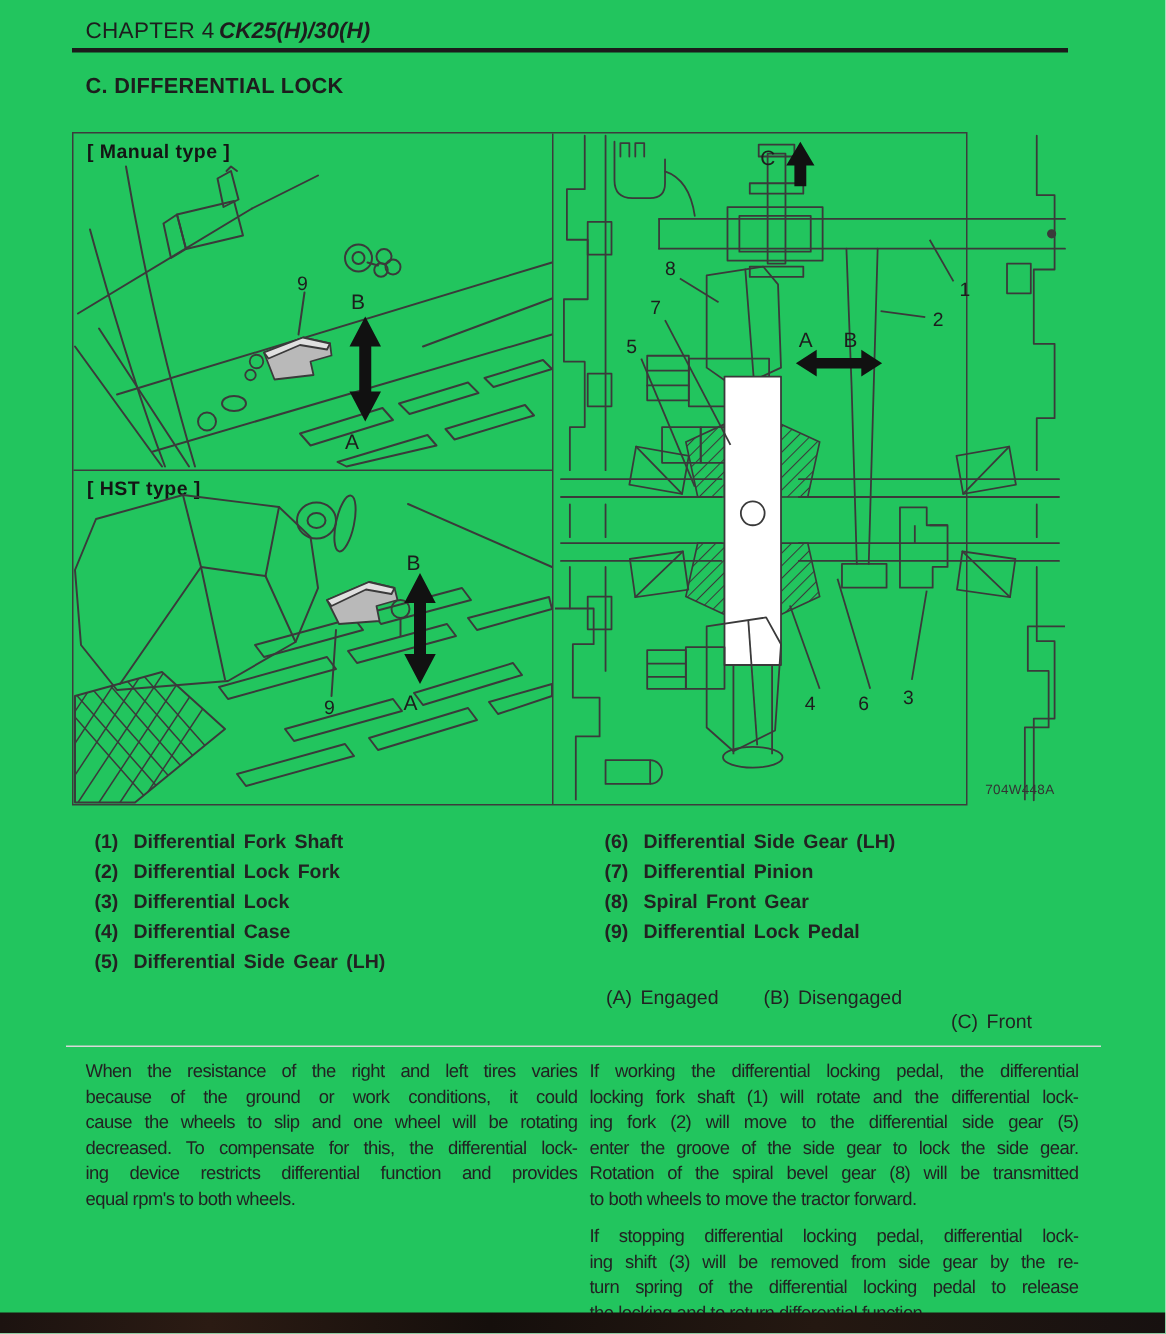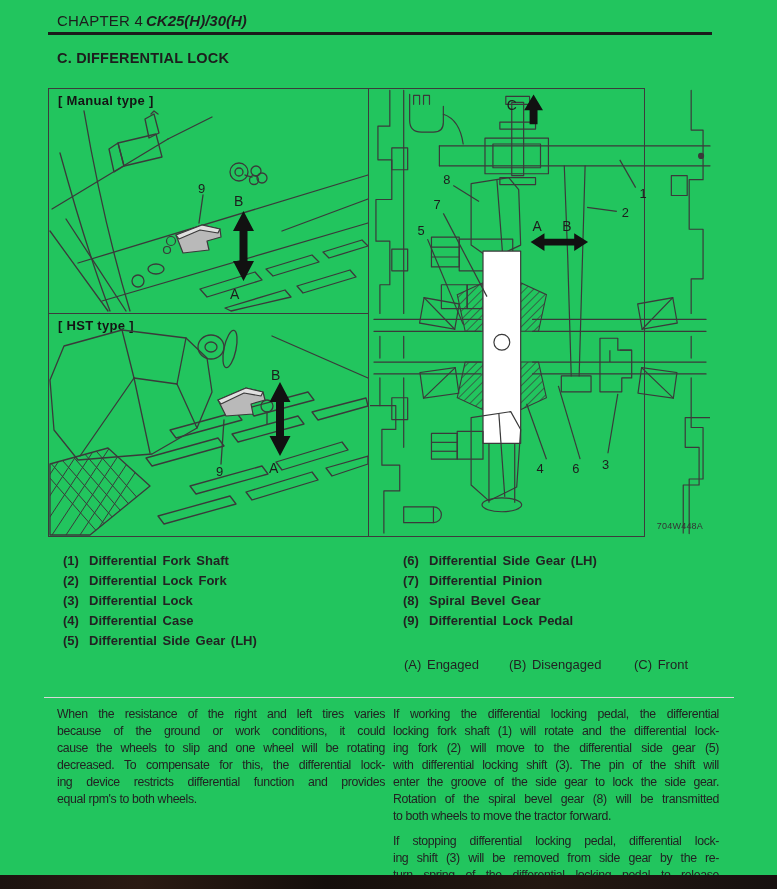--- a/index.html
+++ b/index.html
@@ -26,21 +26,21 @@
   .svg-hst{left:1px;top:247px;}
   .svg-diff{left:0;top:0;}
   
   .plist{position:absolute;font-size:13px;word-spacing:2px;color:#222;font-weight:bold;}
   .plist .row{height:20px;line-height:20px;white-space:nowrap;}
   .plist .num{display:inline-block;min-width:26px;}
   .plist-left{left:63px;top:551px;}
   .plist-right{left:403px;top:551px;}
   
   .legend-item{position:absolute;top:657px;font-size:13px;word-spacing:2px;white-space:nowrap;color:#222;}
-  .leg-a{left:404px;} .leg-b{left:509px;} .leg-c{left:634px;}
+  .leg-a{left:404px;} .leg-b{left:509px;} .leg-c{left:634px;margin-top:16px;}
   
   .fold-line{position:absolute;left:44px;top:697px;width:690px;height:1px;background:#d8d8d8;}
   
   .bodycol{position:absolute;top:706px;font-size:12.3px;letter-spacing:-0.35px;color:#222;overflow:hidden;}
   .col-l{left:57px;width:328px;}
   .col-r{left:393px;width:326px;}
   .tblock{margin:0 0 8px 0;}
   .tline{line-height:17px;text-align:justify;text-align-last:justify;white-space:nowrap;}
   .tline:last-child{text-align-last:left;}
   
@@ -297,21 +297,21 @@
   <div class="plist plist-left">
     <div class="row"><span class="num">(1)</span><span>Differential Fork Shaft</span></div>
     <div class="row"><span class="num">(2)</span><span>Differential Lock Fork</span></div>
     <div class="row"><span class="num">(3)</span><span>Differential Lock</span></div>
     <div class="row"><span class="num">(4)</span><span>Differential Case</span></div>
     <div class="row"><span class="num">(5)</span><span>Differential Side Gear (LH)</span></div>
   </div>
   <div class="plist plist-right">
     <div class="row"><span class="num">(6)</span><span>Differential Side Gear (LH)</span></div>
     <div class="row"><span class="num">(7)</span><span>Differential Pinion</span></div>
-    <div class="row"><span class="num">(8)</span><span>Spiral Bevel Gear</span></div>
+    <div class="row"><span class="num">(8)</span><span>Spiral Front Gear</span></div>
     <div class="row"><span class="num">(9)</span><span>Differential Lock Pedal</span></div>
   </div>
 
   <div class="legend-item leg-a"><span>(A)</span> <span>Engaged</span></div>
   <div class="legend-item leg-b"><span>(B)</span> <span>Disengaged</span></div>
   <div class="legend-item leg-c"><span>(C)</span> <span>Front</span></div>
 
   <div class="fold-line"></div>
 
   <div class="bodycol col-l">
@@ -322,21 +322,20 @@
         <div class="tline">decreased. To compensate for this, the differential lock-</div>
         <div class="tline">ing device restricts differential function and provides</div>
         <div class="tline" style="text-align-last: left;">equal rpm's to both wheels.</div>
       </div>
   </div>
   <div class="bodycol col-r">
     <div class="tblock para1">
         <div class="tline">If working the differential locking pedal, the differential</div>
         <div class="tline">locking fork shaft (1) will rotate and the differential lock-</div>
         <div class="tline">ing fork (2) will move to the differential side gear (5)</div>
-        <div class="tline">with differential locking shift (3). The pin of the shift will</div>
         <div class="tline">enter the groove of the side gear to lock the side gear.</div>
         <div class="tline">Rotation of the spiral bevel gear (8) will be transmitted</div>
         <div class="tline" style="text-align-last: left;">to both wheels to move the tractor forward.</div>
         <div class="tline" style="margin-top: 8px;">If stopping differential locking pedal, differential lock-</div>
         <div class="tline">ing shift (3) will be removed from side gear by the re-</div>
         <div class="tline">turn spring of the differential locking pedal to release</div>
         <div class="tline" style="text-align-last: left;">the locking and to return differential function.</div>
       </div>
   </div>
 

